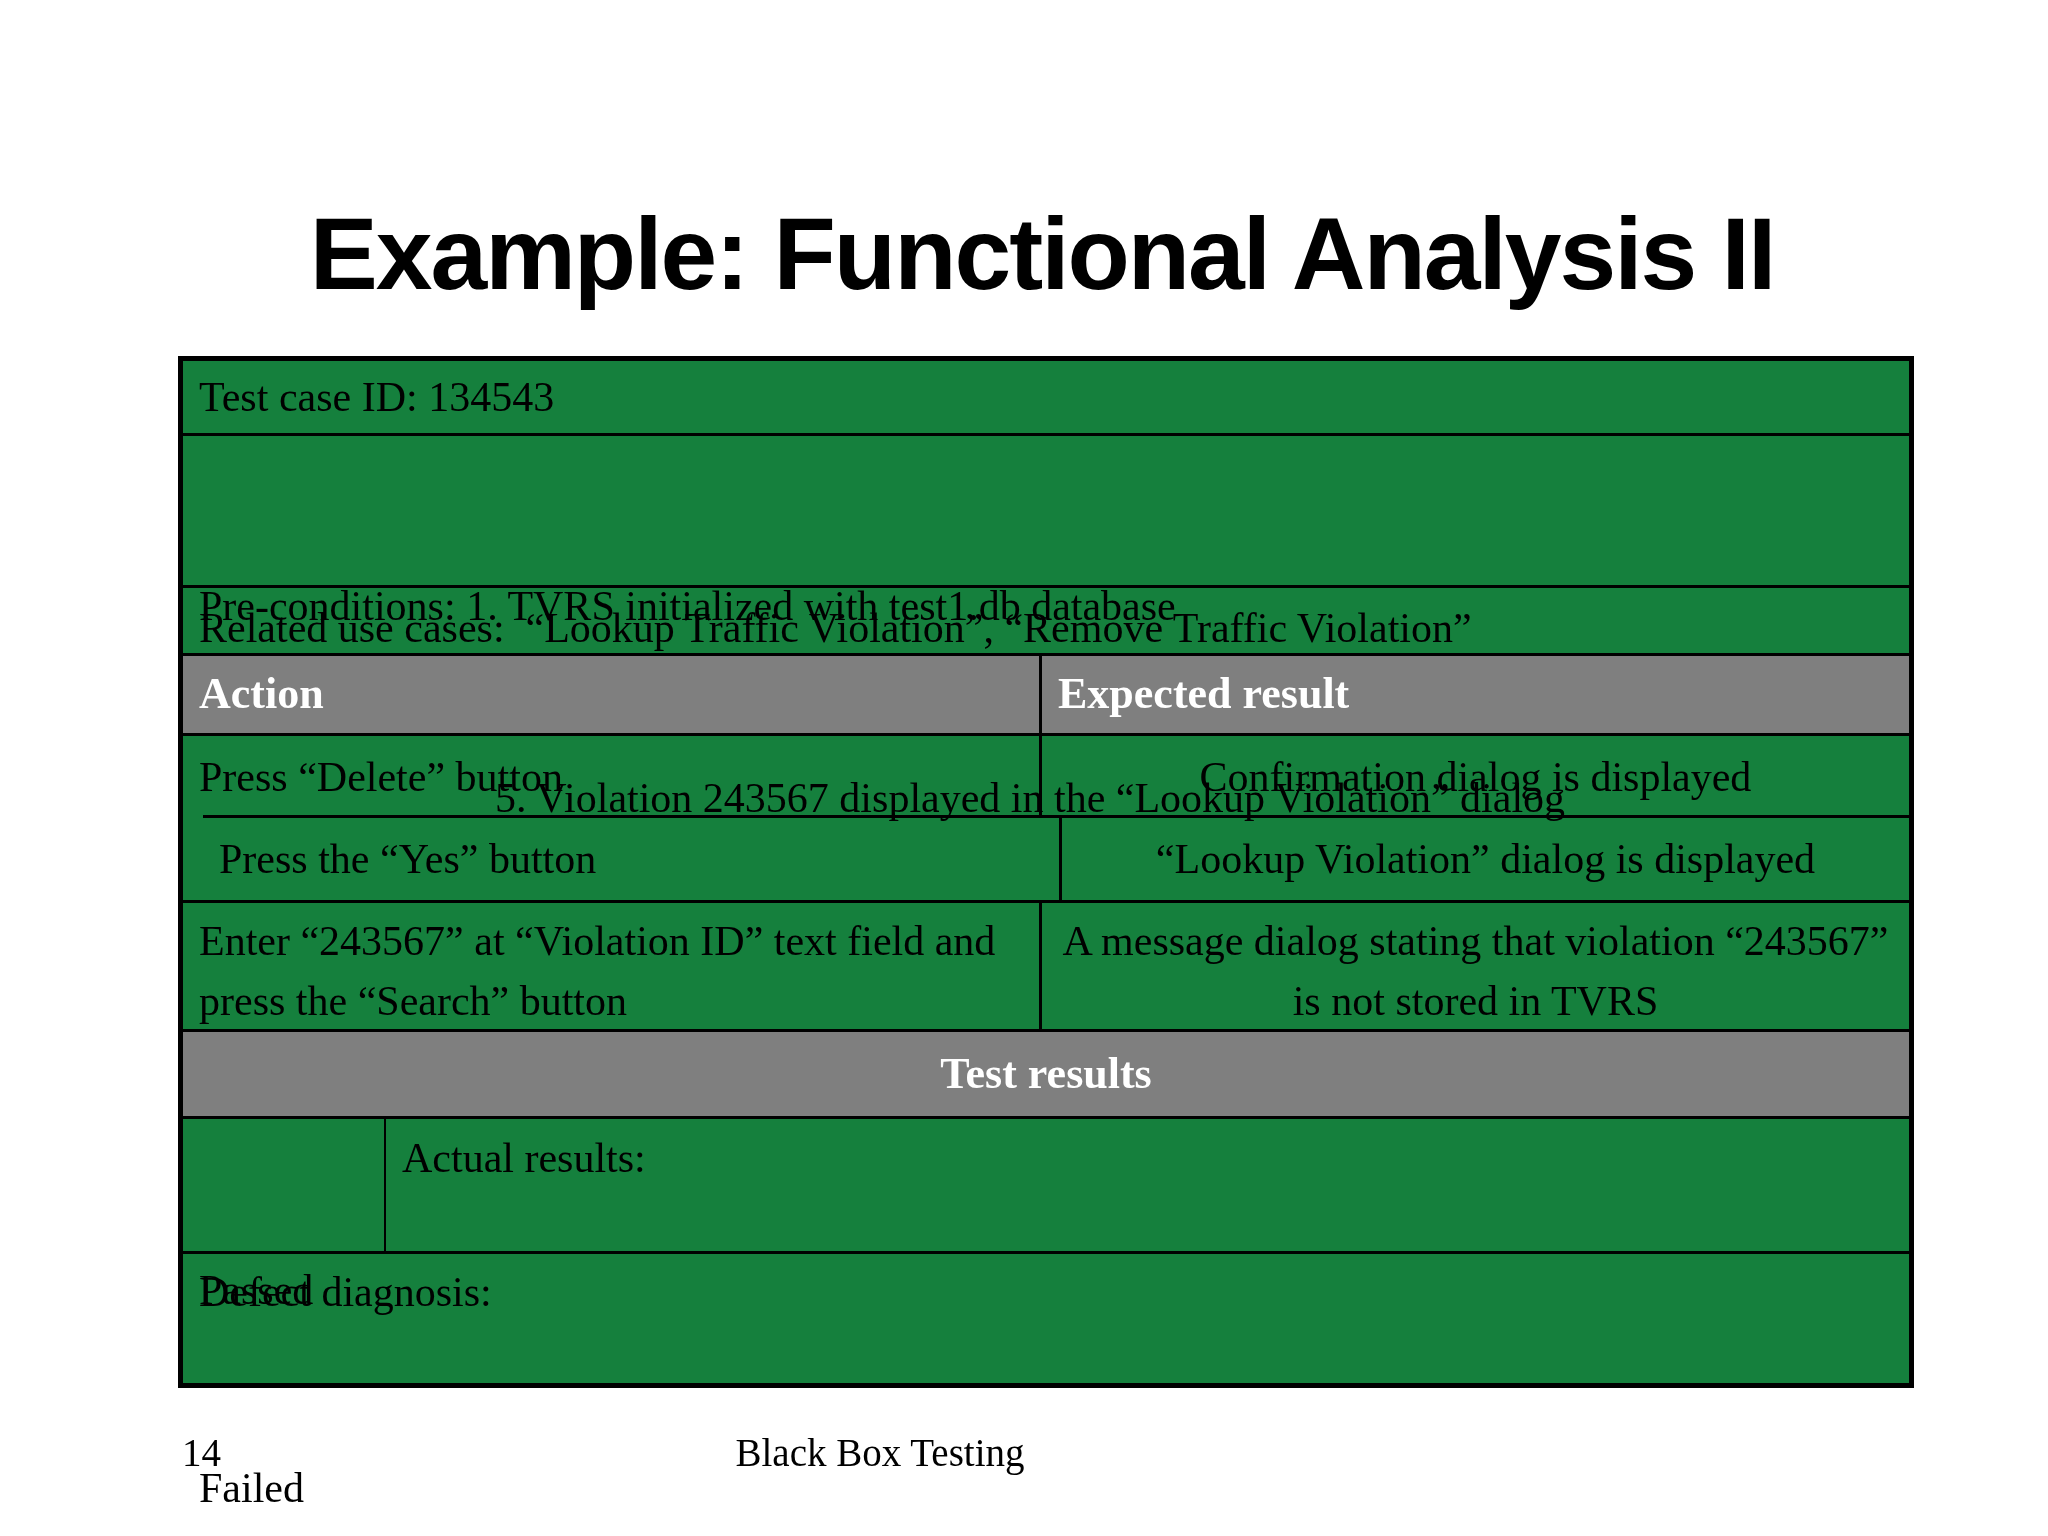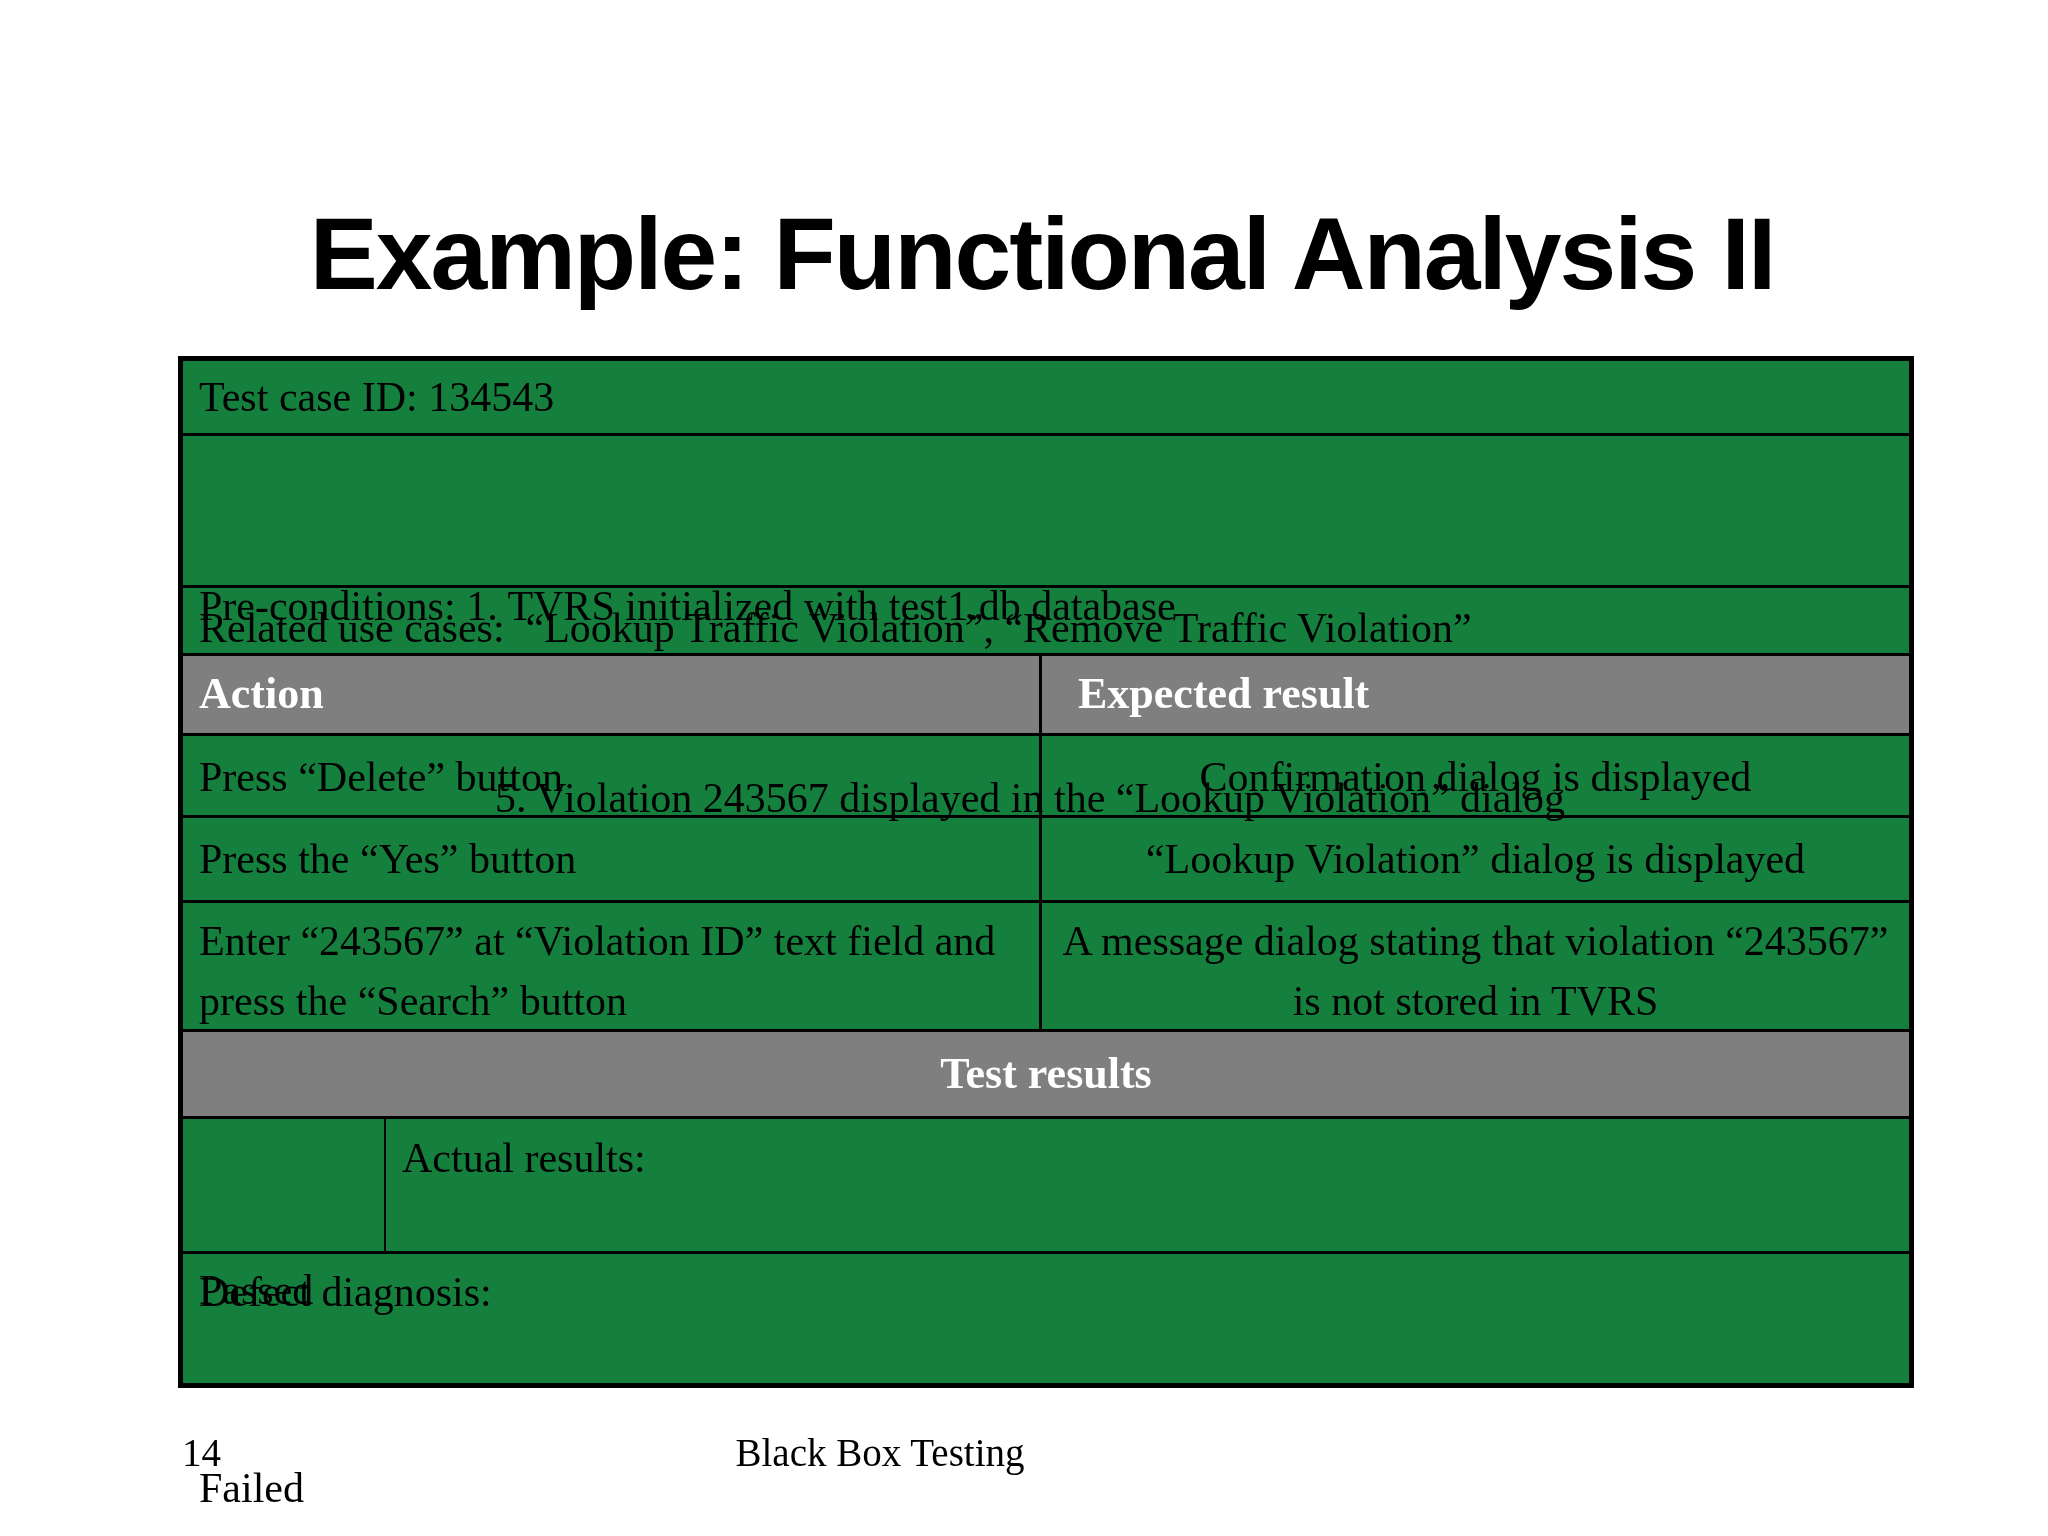--- a/index.html
+++ b/index.html
@@ -46,23 +46,23 @@
     box-sizing: border-box;
     padding: 8px 16px 0 16px;
     white-space: pre-wrap;
   }
   .cell.full { width: 100%; }
 
   
   .r1  { height: 72px;  }
   .r2  { height: 152px; }
   .r3  { height: 68px;  }
-  .r4  { height: 80px; gap: 20px;  }
+  .r4  { height: 80px;  }
   .r5  { height: 82px;  }
-  .r6  { height: 85px;  }
+  .r6  { height: 85px; margin-left: 20px;  }
   .r7  { height: 129px; }
   .r8  { height: 87px;  }
   .r9  { height: 135px; }
   .r10 { height: 132px; }
 
   .r2 .cell { padding-top: 10px; line-height: 64px; }
   .indent2 { padding-left: 296px; }
   .r3 .cell { padding-top: 12px; }
   .r5 .cell, .r6 .cell { padding-top: 13px; }
   .r7 .cell { padding-top: 8px; line-height: 60px; }

